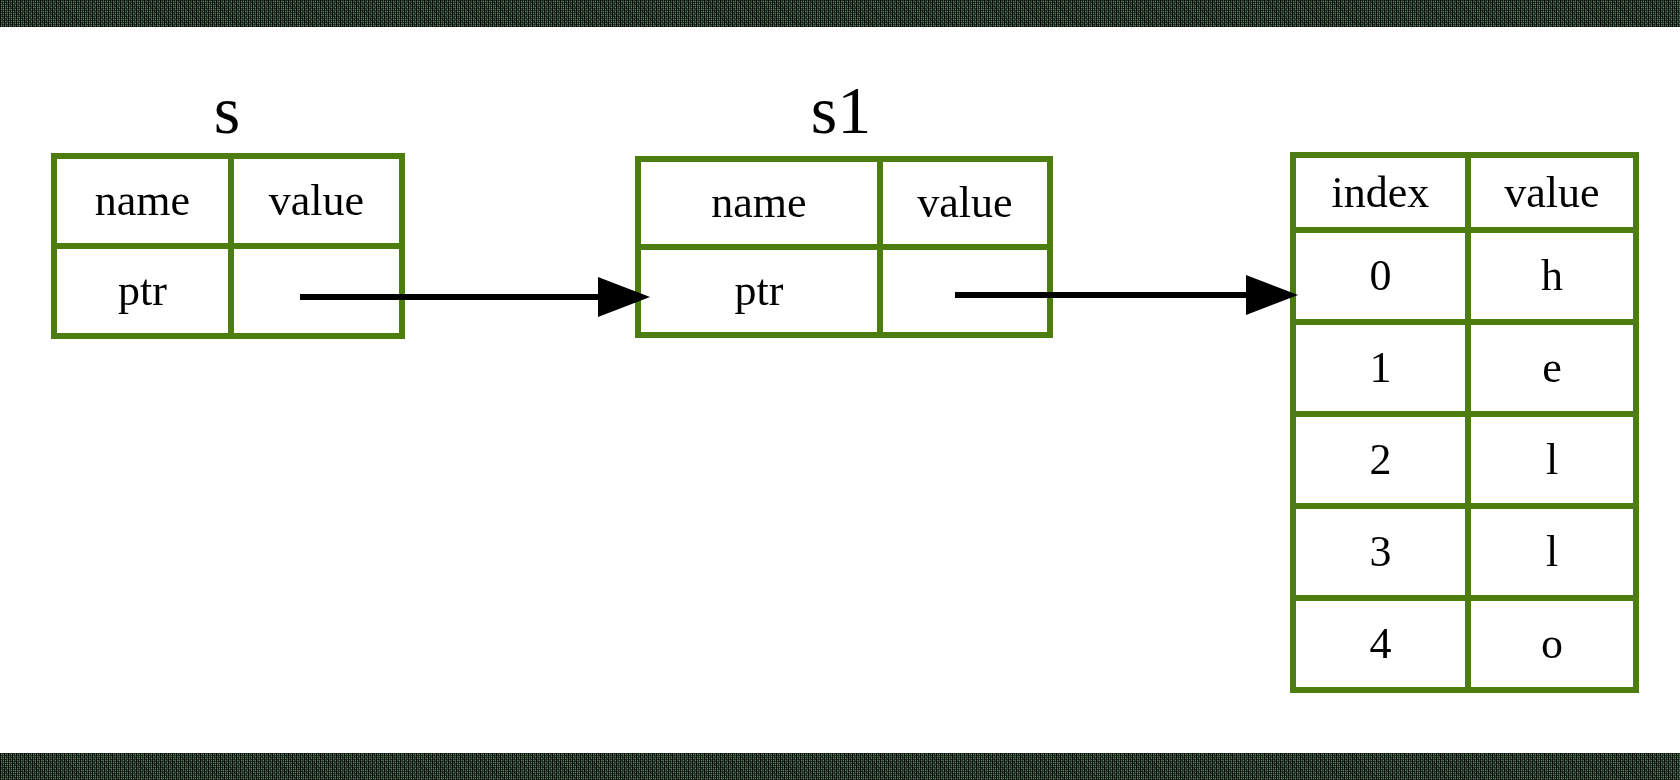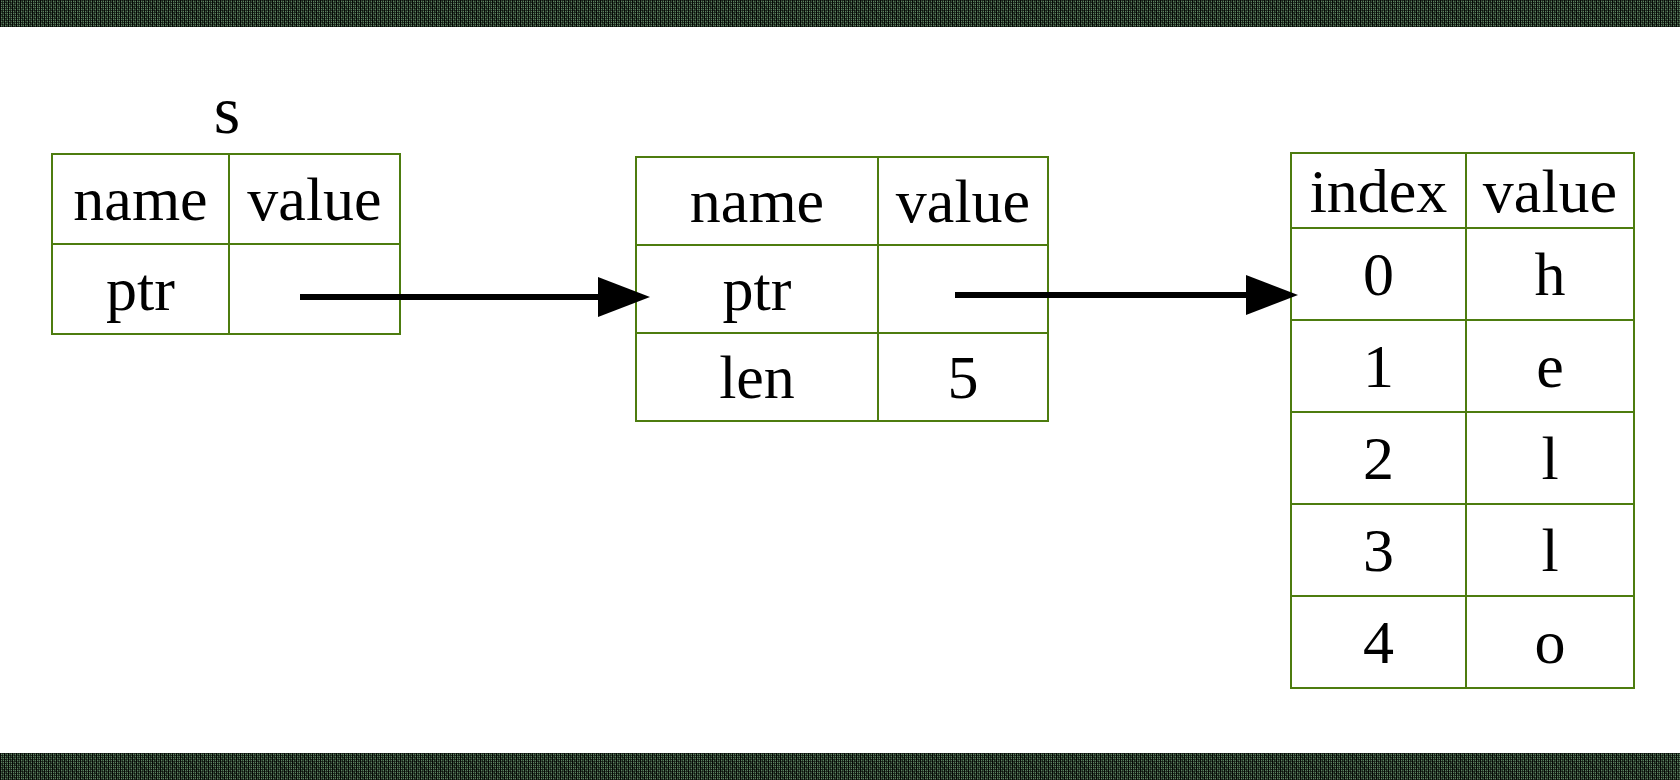--- a/index.html
+++ b/index.html
@@ -29,23 +29,23 @@
     font-size:68px; line-height:68px;
   }
   #title-s  { left:51px;  top:76px; width:352px; }
   #title-s1 { left:635px; top:76px; width:412px; }
 
   table.memtable {
     position:absolute; border-collapse:collapse; table-layout:fixed;
     background:#ffffff;
   }
   table.memtable td {
-    border:2px solid #4d7c0f; padding:0;
+    border:6px solid #4d7c0f; padding:0;
     text-align:center; vertical-align:middle;
-    font-size:62px; line-height:1;
+    font-size:44px; line-height:1;
   }
 
   #table-s { left:51px; top:153px; }
   #table-s td { height:90px; }
   #table-s .c1 { width:177px; }
   #table-s .c2 { width:171px; }
 
   #table-s1 { left:635px; top:156px; }
   #table-s1 td { height:88px; }
   #table-s1 .c1 { width:242px; }
@@ -85,34 +85,31 @@
       <td class="c1">name</td>
       <td class="c2">value</td>
     </tr>
     <tr>
       <td class="c1">ptr</td>
       <td class="c2"></td>
     </tr>
   </tbody>
     </table>
 
+  <div class="tbl-title" id="title-s1">s1</div>
 
   <table class="memtable" id="table-s1">
     <tbody>
         <tr>
       <td class="c1">name</td>
       <td class="c2">value</td>
     </tr>
     <tr>
       <td class="c1">ptr</td>
       <td class="c2"></td>
-    </tr>
-    <tr>
-      <td class="c1">len</td>
-      <td class="c2">5</td>
     </tr>
   </tbody>
     </table>
 
   <table class="memtable" id="table-heap">
     <tbody>
         <tr class="hd">
       <td class="c1">index</td>
       <td class="c2">value</td>
     </tr>

